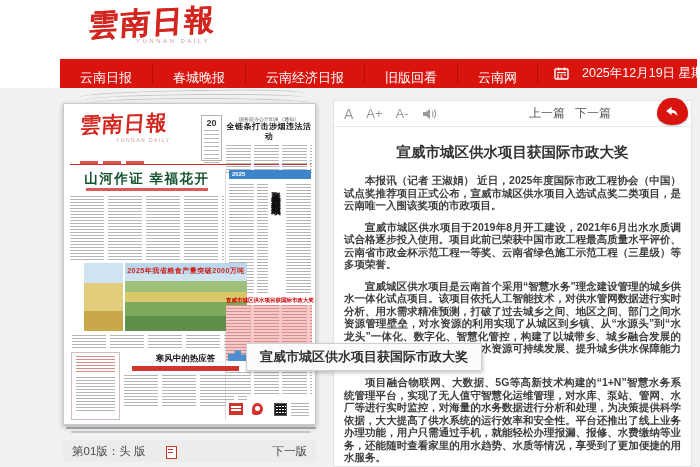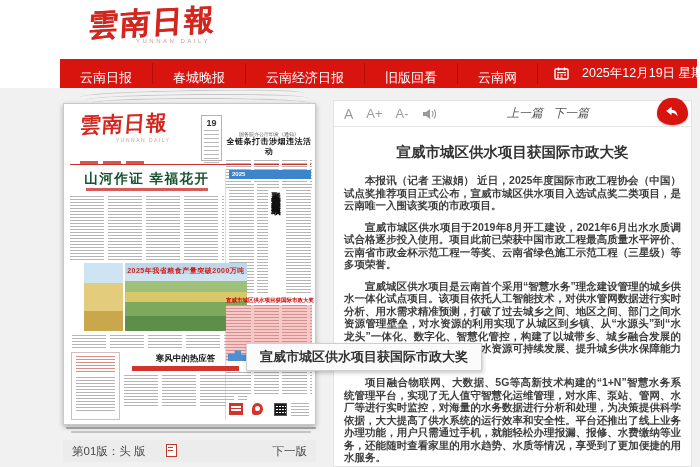--- a/index.html
+++ b/index.html
@@ -29,21 +29,21 @@
   .mh-logo{position:absolute;left:16px;top:6px;font-family:"DejaVu Serif","Liberation Serif",serif;
            font-weight:900;color:#d3261f;font-size:21px;letter-spacing:1px;transform:rotate(-2deg) skewX(-6deg);}
   .mh-sub{position:absolute;left:52px;top:33px;font-size:5px;color:#c79d95;letter-spacing:1.5px;}
   .mh-redrow span{display:inline-block;width:18px;height:3px;background:#d8564f;margin-right:5px;}
   .mh-redrow{position:absolute;left:16px;top:46px;}
   .mh-line{position:absolute;left:6px;top:60px;width:241px;height:1px;background:#d0302a;}
   .datebox{position:absolute;left:137px;top:11px;width:21px;height:46px;border:1px solid #b9b2a8;box-sizing:border-box;}
   .db-day{font-size:9px;font-weight:bold;color:#333;text-align:center;margin-top:2px;}
   .db-lines{margin:2px 2px 0;height:36px;
             background:repeating-linear-gradient(180deg,#b9b9b9 0 1px,transparent 1px 4px);}
-  .top-head{position:absolute;left:162px;top:27px;width:86px;text-align:center;}
+  .top-head{position:absolute;left:162px;top:12px;width:86px;text-align:center;}
   .kicker{font-size:5px;color:#555;line-height:6px;}
   .headline1{font-size:8px;font-weight:bold;color:#141414;line-height:10px;letter-spacing:0.5px;}
   .micro{background:repeating-linear-gradient(90deg,transparent 0 34px,#fff 34px 38px),
                     repeating-linear-gradient(180deg,#b5b5b5 0 1px,transparent 1px 3px);}
   .micro-sm{background:repeating-linear-gradient(90deg,transparent 0 25px,#fff 25px 28px),
                     repeating-linear-gradient(180deg,#b5b5b5 0 1px,transparent 1px 3px);}
   .micro-pink{background:repeating-linear-gradient(90deg,transparent 0 25px,#f6c9c9 25px 28px),
                     repeating-linear-gradient(180deg,#d78f8f 0 1px,transparent 1px 3px);background-color:#f6c9c9;}
   .micro-red{background:repeating-linear-gradient(180deg,#dd8d88 0 1px,transparent 1px 3px);}
   .th-cols{position:absolute;}
@@ -80,33 +80,33 @@
   .bs-glyph i{position:absolute;left:3px;top:3px;width:5px;height:5px;border-radius:50%;background:#fff;}
   .bs-qr{position:absolute;left:48px;top:2px;width:13px;height:13px;border:1px solid #555;box-sizing:border-box;
          background:repeating-linear-gradient(0deg,#1a1a1a 0 1.5px,transparent 1.5px 3px),
                     repeating-linear-gradient(90deg,#1a1a1a 0 1.5px,transparent 1.5px 3px);}
   .bs-txt{position:absolute;left:65px;top:2px;width:18px;height:13px;
           background:repeating-linear-gradient(180deg,#b5b5b5 0 1px,transparent 1px 3px);}
   
   .pagebar{position:absolute;left:63px;top:440px;width:253px;height:22px;background:#ececec;
            display:flex;align-items:center;justify-content:space-between;padding:0 9px;
            box-sizing:border-box;font-size:11.5px;color:#4a4a4a;}
-  .pb-left{display:flex;align-items:flex-start;gap:20px;}
+  .pb-left{display:flex;align-items:flex-end;gap:20px;}
   .pdf-ic{display:inline-block;width:9px;height:11px;background:#fff;border:1px solid #c0392b;position:relative;}
   .pdf-ic i{position:absolute;left:1px;top:2px;width:5px;height:1.5px;background:#c0392b;box-shadow:0 3px 0 #c0392b;}
   .pb-next{cursor:pointer;text-align:right;}
   
   .panel{position:absolute;left:333px;top:100px;width:359px;height:367px;background:#fff;
          border:1px solid #e3e3e3;box-sizing:border-box;}
   .toolbar{position:relative;height:25px;border-bottom:1px solid #e8e8e8;display:flex;align-items:center;
            padding:0 10px;color:#9a9a9a;}
   .tb-btn{margin-right:13px;cursor:pointer;font-size:13px;color:#9a9a9a;}
   .tb-a{font-size:14px;}
   .tb-sound{margin-right:13px;cursor:pointer;display:flex;align-items:center;}
-  .tb-right{margin-left:auto;margin-right:92px;display:flex;gap:10px;font-size:12px;color:#555;font-style:italic;}
+  .tb-right{margin-left:auto;margin-right:70px;display:flex;gap:10px;font-size:12px;color:#555;}
   .tb-right span{cursor:pointer;}
   .red-btn{position:absolute;right:3px;top:-3px;width:31px;height:27px;background:#d9140f;
            border-radius:46% 46% 50% 50%/60% 60% 42% 42%;cursor:pointer;display:flex;align-items:center;
            justify-content:center;box-shadow:0 1px 2px rgba(0,0,0,.25);}
   .art-title{margin:16px 14px 0;text-align:center;font-size:14.5px;font-weight:bold;color:#333;}
   .art-body{margin:12px 10px 0;font-size:10.5px;line-height:12.5px;color:#3e3e3e;text-align:justify;font-weight:bold;}
   .art-body p{text-indent:2em;margin:0 0 9px;}
   
   .tooltip{position:absolute;left:246px;top:343px;background:#fbfbfb;border:1px solid #cfcfcf;
            box-shadow:1px 2px 4px rgba(0,0,0,.22);padding:4px 13px;font-size:13px;font-weight:bold;
@@ -149,21 +149,21 @@
   <div class="arc" style="left:86px;top:94px;width:222px;transform:rotate(-0.5deg);"></div>
   <div class="arc" style="left:92px;top:98px;width:218px;"></div>
 
   <div class="thumb">
     <div class="mh-logo">雲南日報</div>
     <div class="mh-sub">YUNNAN DAILY</div>
     <div class="mh-redrow"><span></span><span></span><span></span></div>
     <div class="mh-line"></div>
 
     <div class="datebox">
-      <div class="db-day">19</div>
+      <div class="db-day">20</div>
       <div class="db-lines"></div>
     </div>
 
     <div class="top-head">
       <div class="kicker">国务院办公厅印发《通知》</div>
       <div class="headline1">全链条打击涉烟违法活动</div>
       <div class="micro-sm" style="height:28px;margin-top:3px;"></div>
     </div>
 
     <div class="hl-main">山河作证 幸福花开</div>

